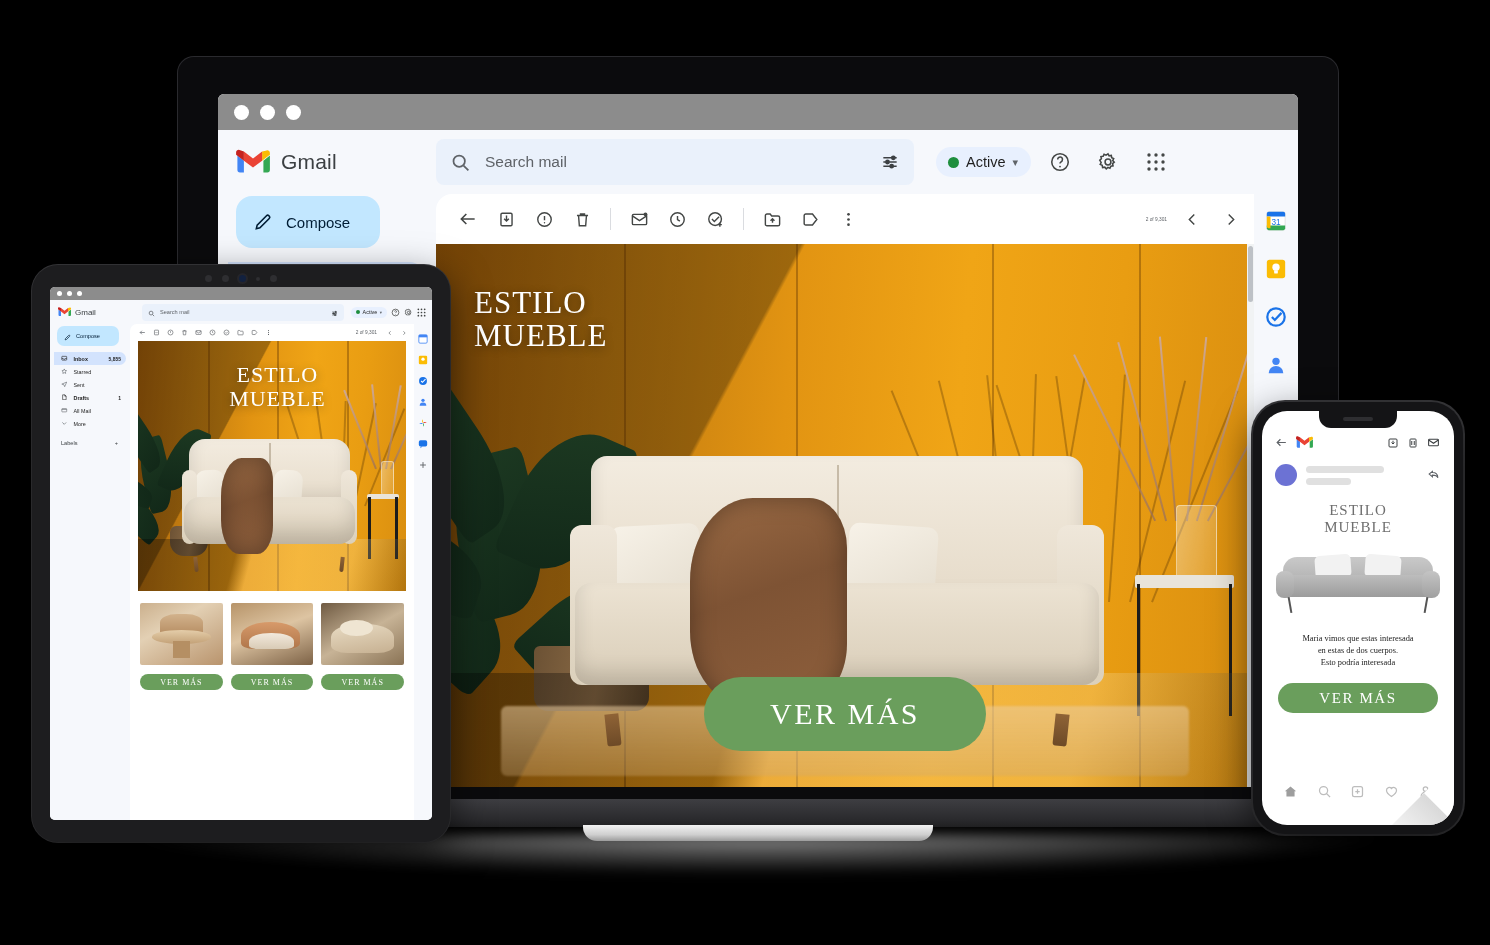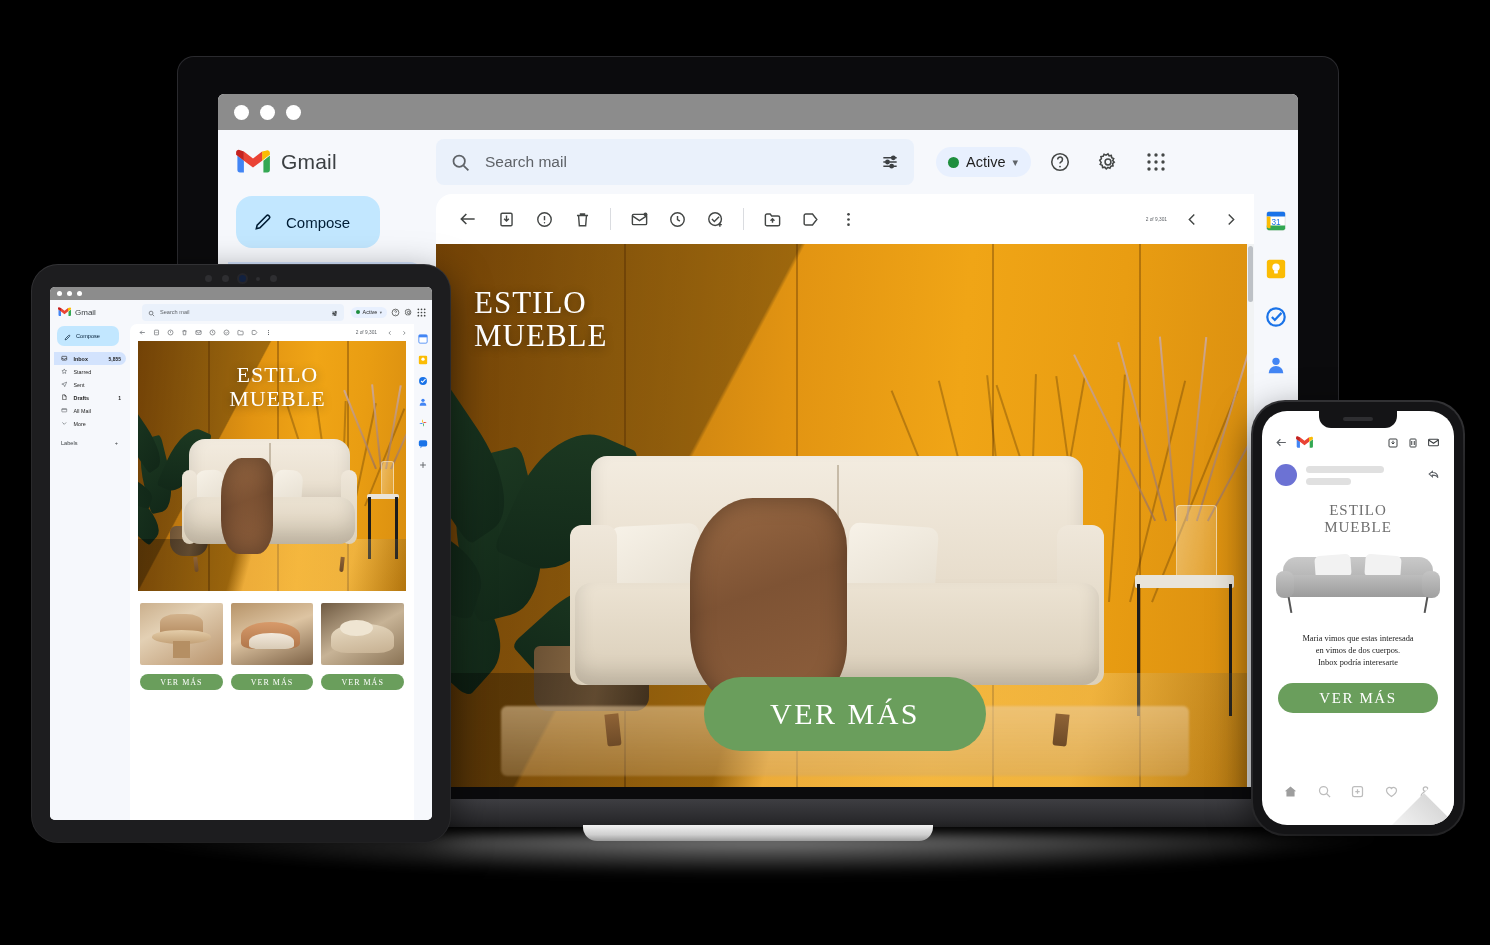--- a/index.html
+++ b/index.html
@@ -993,22 +993,22 @@
         <span style="position:absolute;left:54%;top:12%;width:22%;height:32%;background:#f2f2f2;border-radius:5px;transform:rotate(4deg)"></span>
         <span style="position:absolute;left:2%;top:40%;width:96%;height:30%;background:linear-gradient(180deg,#bdbdbd,#9c9c9c);border-radius:10px"></span>
         <span style="position:absolute;left:0;top:34%;width:11%;height:38%;background:linear-gradient(180deg,#c4c4c4,#a0a0a0);border-radius:8px"></span>
         <span style="position:absolute;right:0;top:34%;width:11%;height:38%;background:linear-gradient(180deg,#c4c4c4,#a0a0a0);border-radius:8px"></span>
         <span style="position:absolute;left:8%;top:70%;width:2px;height:22%;background:#555;transform:rotate(-10deg)"></span>
         <span style="position:absolute;right:8%;top:70%;width:2px;height:22%;background:#555;transform:rotate(10deg)"></span>
       </div>
 
       <div class="ph-copy">
         <div>Maria vimos que estas interesada</div>
-        <div>en vimos de dos cuerpos.</div>
-        <div>Inbox podría interesarte</div>
+        <div>en estas de dos cuerpos.</div>
+        <div>Esto podría interesada</div>
       </div>
 
       <div class="ph-cta">VER MÁS</div>
 
       <div class="ph-nav">
         <span><svg width="15" height="15" viewBox="0 0 24 24" fill="#9e9e9e">
               <path d="M12 4l9 7.5h-2.5V20h-13v-8.5H3z"></path>
             </svg></span>
         <span><svg width="15" height="15" viewBox="0 0 24 24" fill="none" stroke="#bdbdbd" stroke-width="2">
               <circle cx="10.5" cy="10.5" r="6.5"></circle>

